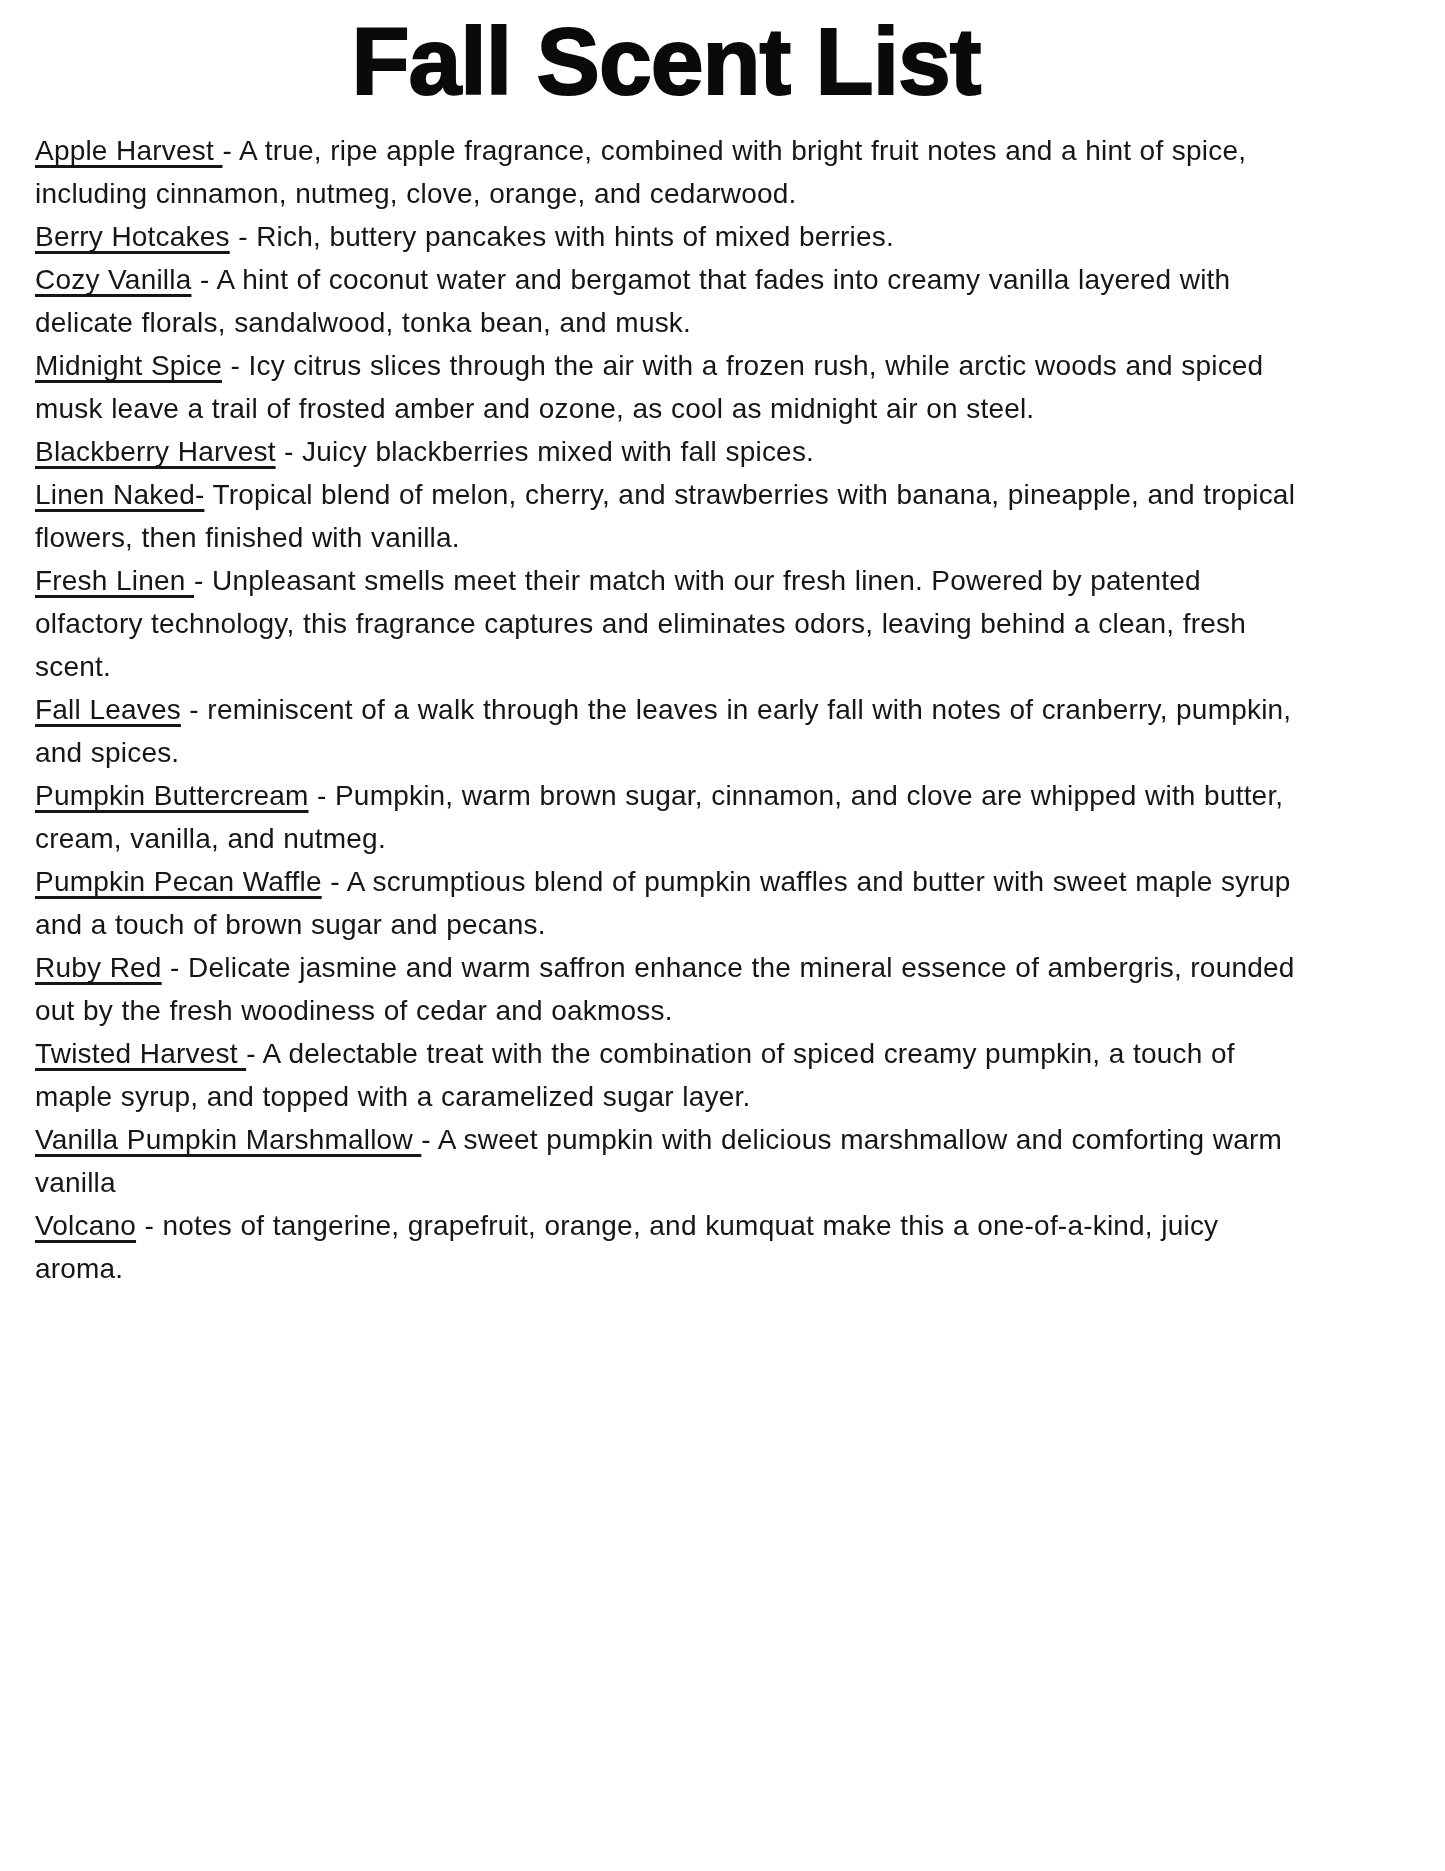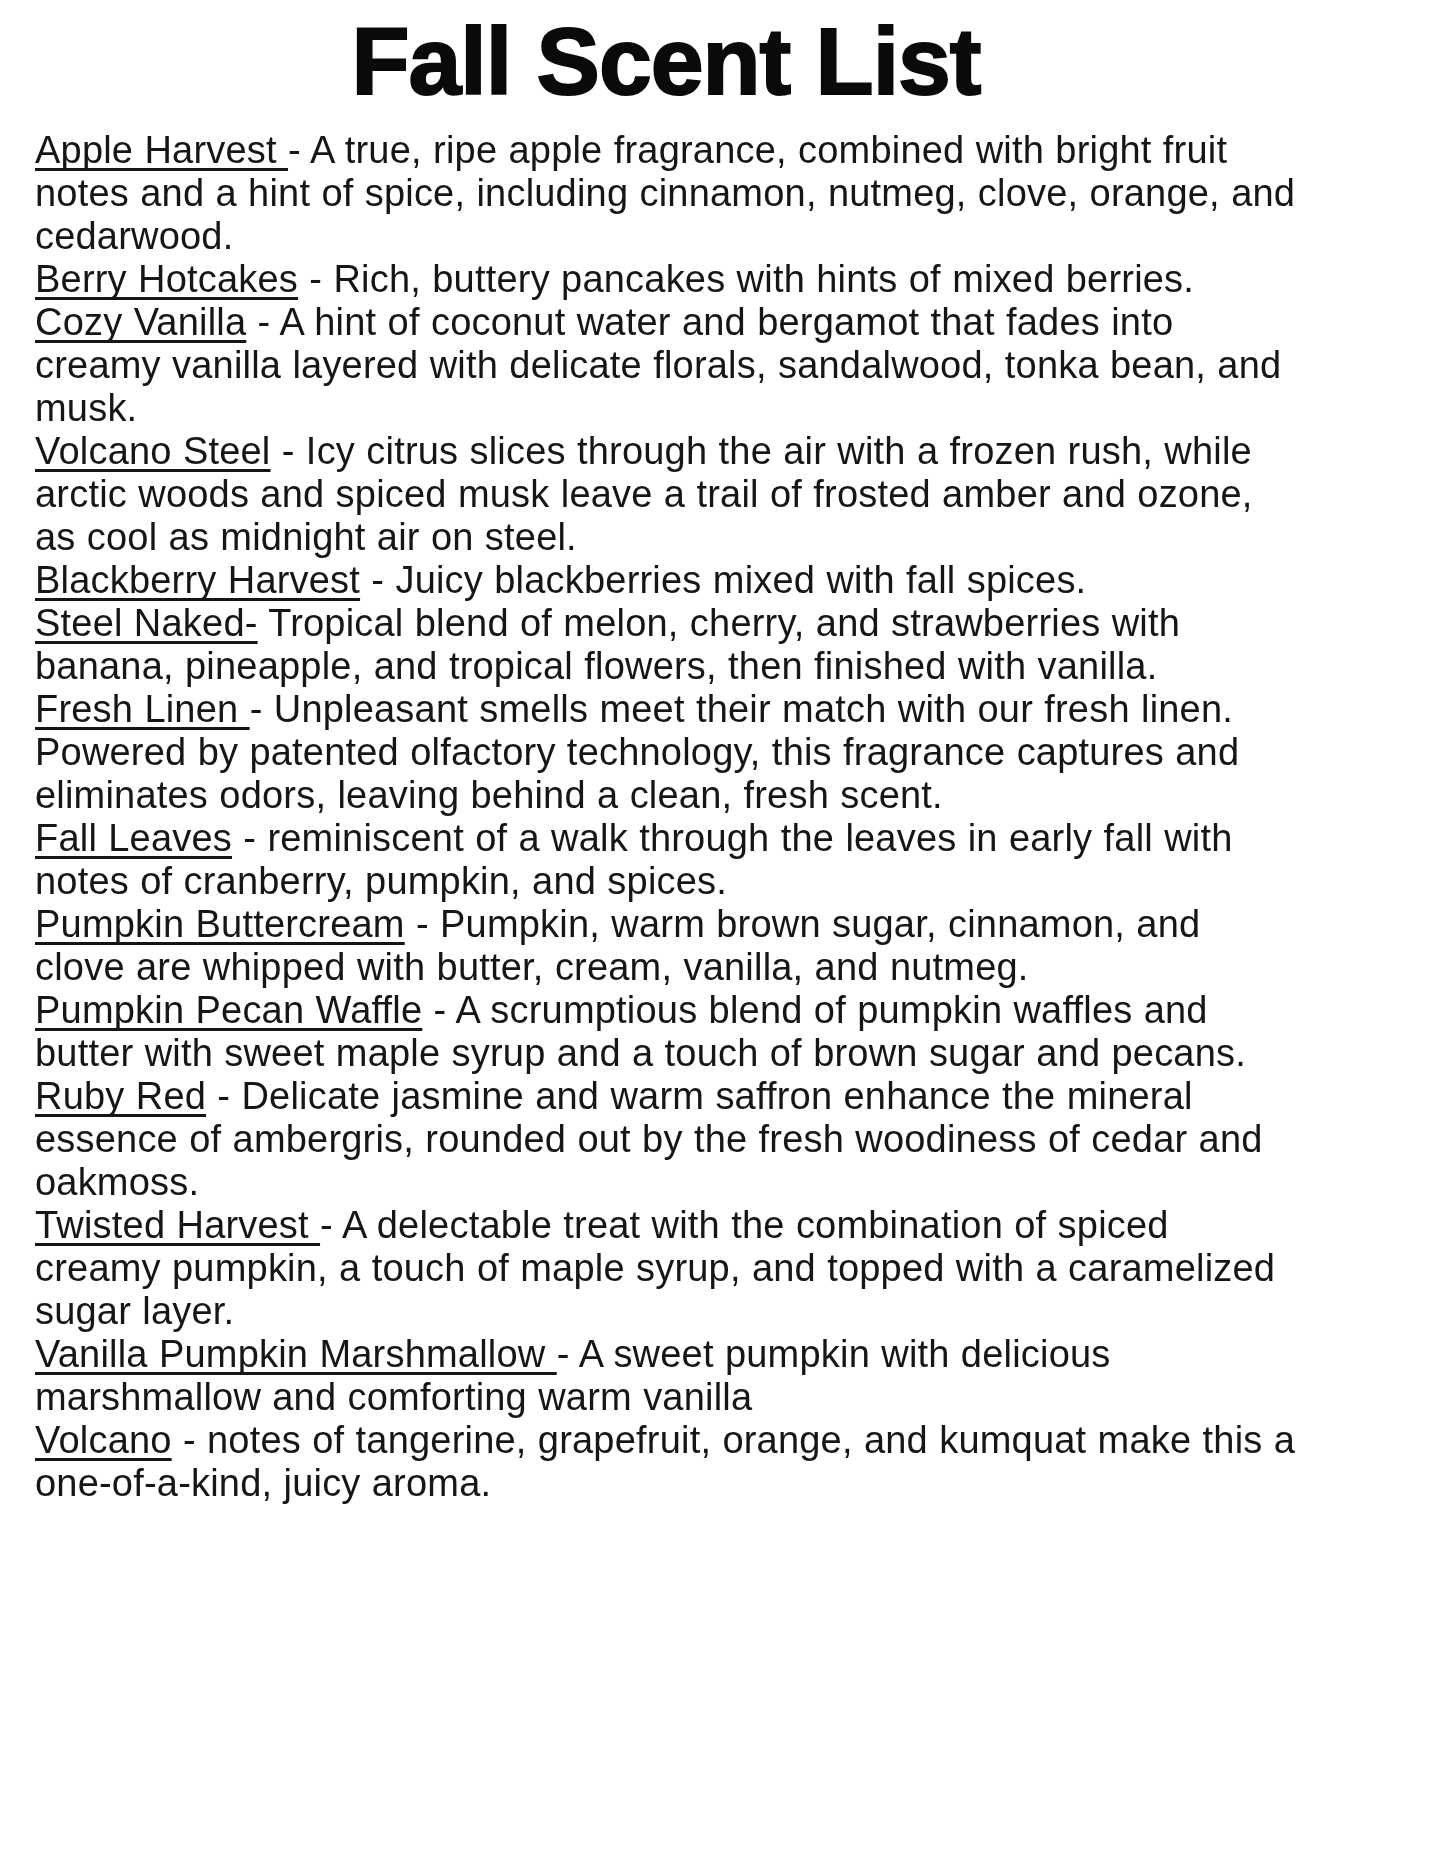--- a/index.html
+++ b/index.html
@@ -22,21 +22,21 @@
     margin: 0 0 20px 0;
     text-align: center;
     font-size: 95px;
     line-height: 1.0;
     font-weight: 800;
     letter-spacing: -1px;
     -webkit-text-stroke: 2px currentColor;
     color: #0a0a0a;
   }
   .scent-list {
-    font-size: 38px;
+    font-size: 28px;
     line-height: 43px;
     letter-spacing: 0.2px;
     word-spacing: 0.5px;
     color: #161616;
   }
   .scent-item {
     margin: 0;
     padding: 0;
   }
   .scent-name {
@@ -52,25 +52,25 @@
 <div class="page">
   <h1 class="page-title">Fall Scent List</h1>
   <div class="scent-list" id="scent-list">
   <p class="scent-item"><span class="scent-name">Apple Harvest </span><span class="scent-desc">- A true, ripe apple fragrance, combined with bright fruit notes and a hint of spice, including cinnamon, nutmeg, clove, orange, and cedarwood.</span></p>
 
 
   <p class="scent-item"><span class="scent-name">Berry Hotcakes</span><span class="scent-desc"> - Rich, buttery pancakes with hints of mixed berries.</span></p>
 
   <p class="scent-item"><span class="scent-name">Cozy Vanilla</span><span class="scent-desc"> - A hint of coconut water and bergamot that fades into creamy vanilla layered with delicate florals, sandalwood, tonka bean, and musk.</span></p>
 
-  <p class="scent-item"><span class="scent-name">Volcano Steel</span><span class="scent-desc"> - Icy citrus slices through the air with a frozen rush, while arctic woods and spiced musk leave a trail of frosted amber and ozone, as cool as midnight air on steel.</span></p>
+  <p class="scent-item"><span class="scent-name">Midnight Spice</span><span class="scent-desc"> - Icy citrus slices through the air with a frozen rush, while arctic woods and spiced musk leave a trail of frosted amber and ozone, as cool as midnight air on steel.</span></p>
 
   <p class="scent-item"><span class="scent-name">Blackberry Harvest</span><span class="scent-desc"> - Juicy blackberries mixed with fall spices.</span></p>
 
-  <p class="scent-item"><span class="scent-name">Steel Naked-</span><span class="scent-desc"> Tropical blend of melon, cherry, and strawberries with banana, pineapple, and tropical flowers, then finished with vanilla.</span></p>
+  <p class="scent-item"><span class="scent-name">Linen Naked-</span><span class="scent-desc"> Tropical blend of melon, cherry, and strawberries with banana, pineapple, and tropical flowers, then finished with vanilla.</span></p>
 
   <p class="scent-item"><span class="scent-name">Fresh Linen </span><span class="scent-desc">- Unpleasant smells meet their match with our fresh linen. Powered by patented olfactory technology, this fragrance captures and eliminates odors, leaving behind a clean, fresh scent.</span></p>
 
   <p class="scent-item"><span class="scent-name">Fall Leaves</span><span class="scent-desc"> - reminiscent of a walk through the leaves in early fall with notes of cranberry, pumpkin, and spices.</span></p>
 
 
   <p class="scent-item"><span class="scent-name">Pumpkin Buttercream</span><span class="scent-desc"> - Pumpkin, warm brown sugar, cinnamon, and clove are whipped with butter, cream, vanilla, and nutmeg.</span></p>
 
   <p class="scent-item"><span class="scent-name">Pumpkin Pecan Waffle</span><span class="scent-desc"> - A scrumptious blend of pumpkin waffles and butter with sweet maple syrup and a touch of brown sugar and pecans.</span></p>
 

